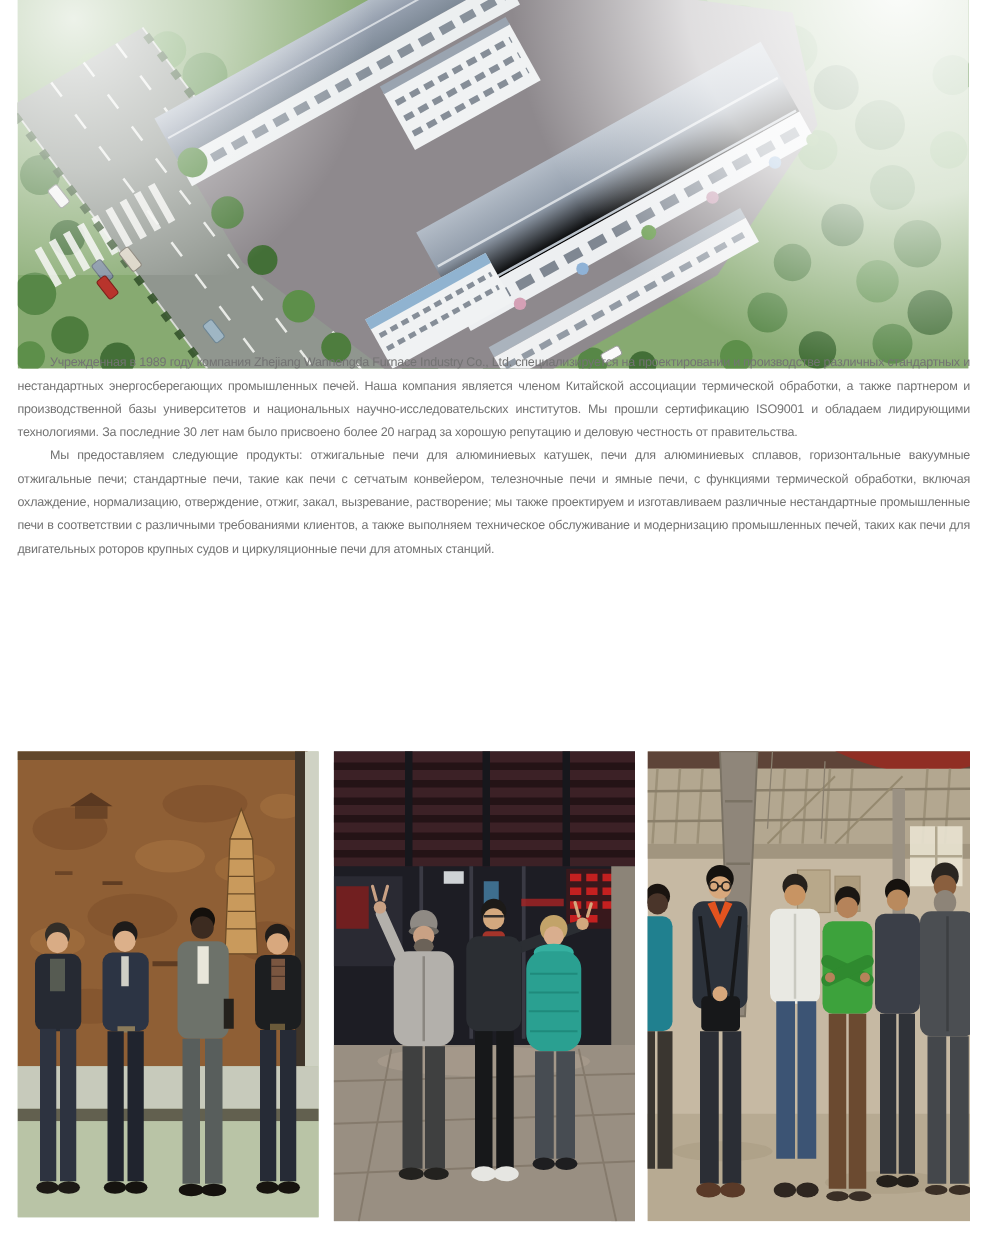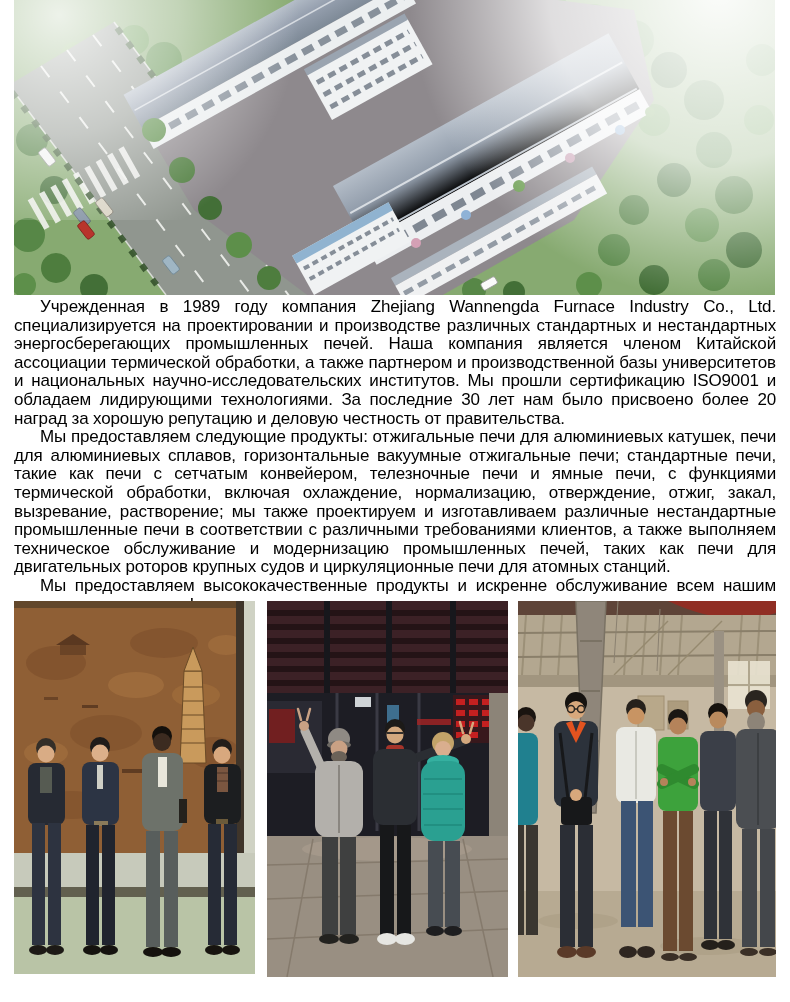--- a/index.html
+++ b/index.html
@@ -3,22 +3,22 @@
 <meta charset="utf-8">
 <style>
   html,body{margin:0;padding:0;background:#ffffff;}
   body{width:790px;height:1002px;position:relative;overflow:hidden;
        font-family:"Liberation Sans","DejaVu Sans",sans-serif;}
   figure{margin:0;padding:0;}
   svg{display:block;}
 
   .hero{position:absolute;left:14px;top:0;width:761px;height:295px;overflow:hidden;}
 
-  .about{position:absolute;left:14px;top:298px;width:762px;
-         color:#000000;font-size:17px;line-height:18.6px;text-align:justify;
+  .about{position:absolute;left:14px;top:282px;width:762px;
+         color:#737373;font-size:10px;line-height:18.6px;text-align:justify;
          letter-spacing:-0.15px;}
   .about p{margin:0;text-indent:26px;}
 
   .gallery{position:absolute;left:14px;top:601px;width:762px;display:flex;align-items:flex-start;}
   .ph1{width:241px;height:373px;}
   .ph2{width:241px;height:376px;margin-left:12px;}
   .ph3{width:258px;height:376px;margin-left:10px;}
 </style>
 </head>
 <body>
@@ -166,21 +166,20 @@
     </g>
 
     <rect x="0" y="0" width="761" height="295" fill="url(#gTR)"></rect>
     <rect x="0" y="0" width="400" height="220" fill="url(#gTL)"></rect>
   </svg>
 </figure>
 
 <section class="about">
   <p>Учрежденная в 1989 году компания Zhejiang Wannengda Furnace Industry Co., Ltd. специализируется на проектировании и производстве различных стандартных и нестандартных энергосберегающих промышленных печей. Наша компания является членом Китайской ассоциации термической обработки, а также партнером и производственной базы университетов и национальных научно-исследовательских институтов. Мы прошли сертификацию ISO9001 и обладаем лидирующими технологиями. За последние 30 лет нам было присвоено более 20 наград за хорошую репутацию и деловую честность от правительства.</p>
   <p>Мы предоставляем следующие продукты: отжигальные печи для алюминиевых катушек, печи для алюминиевых сплавов, горизонтальные вакуумные отжигальные печи; стандартные печи, такие как печи с сетчатым конвейером, телезночные печи и ямные печи, с функциями термической обработки, включая охлаждение, нормализацию, отверждение, отжиг, закал, вызревание, растворение; мы также проектируем и изготавливаем различные нестандартные промышленные печи в соответствии с различными требованиями клиентов, а также выполняем техническое обслуживание и модернизацию промышленных печей, таких как печи для двигательных роторов крупных судов и циркуляционные печи для атомных станций.</p>
-  <p>Мы предоставляем высококачественные продукты и искренне обслуживание всем нашим клиентам и партнерам!</p>
 </section>
 
 <section class="gallery">
 
   <figure class="ph1" role="img" aria-label="Встреча делегации: четверо мужчин в костюмах перед бронзовым барельефом с пагодой">
     <svg width="241" height="373" viewBox="0 0 241 373">
       <rect width="241" height="373" fill="#b9c4a6"></rect>
       <g>
         <rect x="0" y="0" width="232" height="252" fill="#8f5f35"></rect>
         <rect x="0" y="0" width="232" height="7" fill="#4a3a26" opacity="0.65"></rect>

